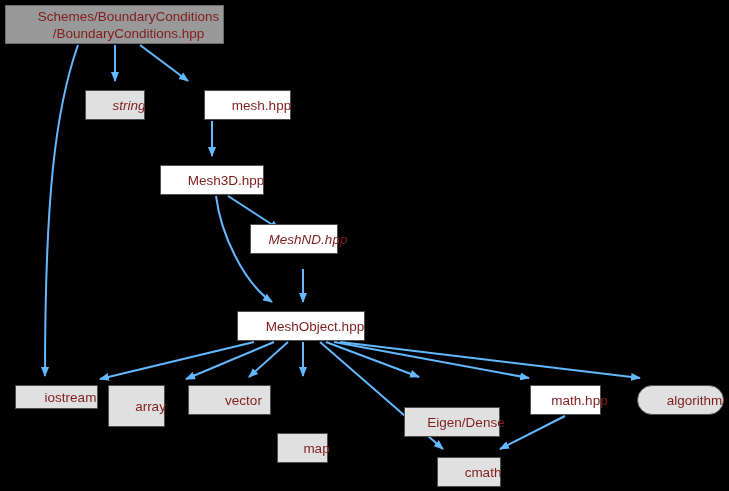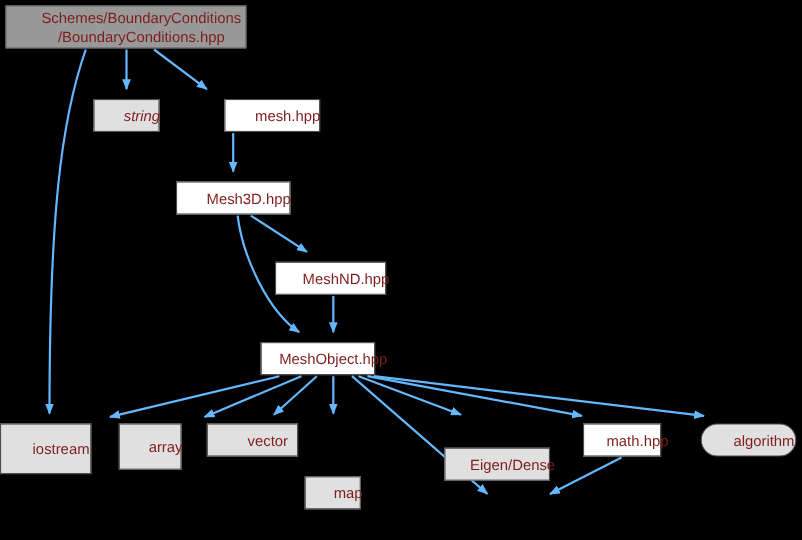--- a/index.html
+++ b/index.html
@@ -96,23 +96,24 @@
 
       <path d="M565,416 L500,449"></path>
     </g>
   </svg>
 
   <div class="node root" style="left: 5px; top: 5px; width: 219px; height: 39px;">Schemes/BoundaryConditions
 /BoundaryConditions.hpp</div>
   <div class="node gray" style="left: 85px; top: 90px; width: 60px; height: 30px; font-style: italic;">string</div>
   <div class="node" style="left: 168px; top: 90px; width: 87px; height: 30px; margin-left: 36px;">mesh.hpp</div>
   <div class="node" style="left: 160px; top: 165px; width: 104px; height: 30px;">Mesh3D.hpp</div>
-  <div class="node" style="left: 250px; top: 238px; width: 101px; height: 30px;">MeshND.hpp</div>
-  <div class="node" style="left: 237px; top: 311px; width: 104px; height: 30px;">MeshObject.hpp</div>
-  <div class="node gray" style="left: 0; top: 385px; width: 83px; height: 46px;">iostream</div>
+  <div class="node" style="left: 250px; top: 224px; width: 88px; height: 30px; font-style: italic;">MeshND.hpp</div>
+  <div class="node" style="left: 237px; top: 311px; width: 128px; height: 30px;">MeshObject.hpp</div>
+  <div class="node gray" style="left: 15px; top: 385px; width: 83px; height: 24px;">iostream</div>
   <div class="node gray" style="left: 108px; top: 385px; width: 57px; height: 42px;">array</div>
   <div class="node gray" style="left: 188px; top: 385px; width: 83px; height: 30px;">vector</div>
   <div class="node gray" style="left: 277px; top: 385px; width: 51px; height: 30px; margin-top: 48px;">map</div>
   <div class="node gray" style="left: 404px; top: 407px; width: 96px; height: 30px;">Eigen/Dense</div>
   <div class="node" style="left: 530px; top: 385px; width: 71px; height: 30px;">math.hpp</div>
   <div class="node gray" style="left: 637px; top: 385px; width: 87px; height: 30px; border-radius: 15px;">algorithm</div>
+  <div class="node gray" style="left: 437px; top: 457px; width: 64px; height: 30px;">cmath</div>
 
 </div>
 
 </body></html>

